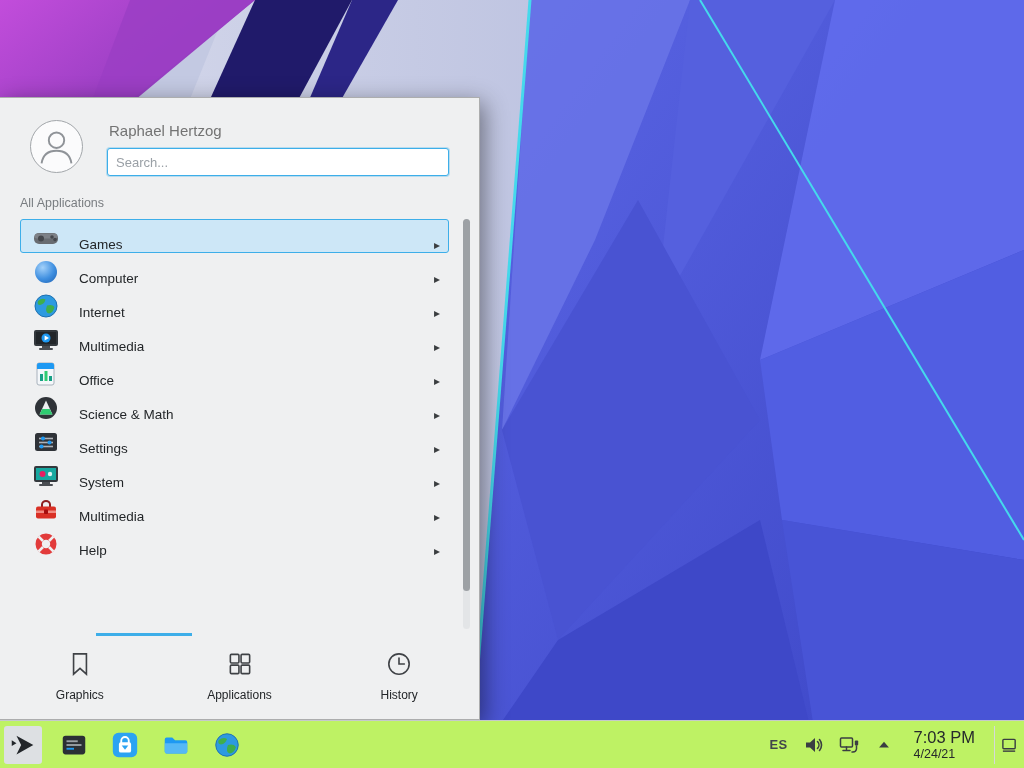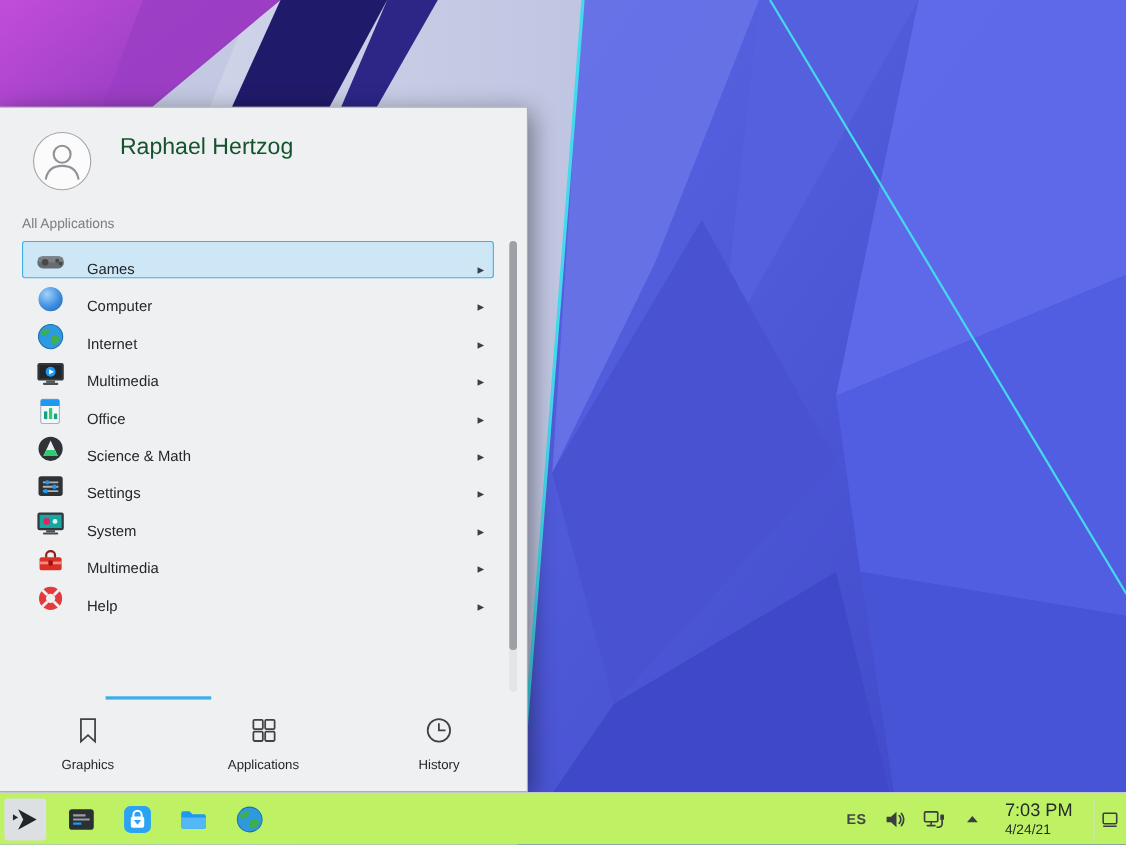--- a/index.html
+++ b/index.html
@@ -17,21 +17,21 @@
     background:#eff0f1; border:1px solid rgba(0,0,0,.28); border-left:none;
     box-shadow:4px 6px 22px rgba(0,0,0,.45);
     display:flex; flex-direction:column;
   }
   .lc-header { height:89px; padding:22px 30px 0 30px; display:flex; flex:none; }
   .avatar {
     width:53px; height:53px; border-radius:50%; background:#fbfbfc;
     border:1px solid #a2a6aa; flex:none; display:flex; align-items:center; justify-content:center;
   }
   .lc-head-right { flex:1; margin-left:24px; padding-right:0; }
-  .user-name { font-size:21px; color:#14532d; margin:2px 0 9px 2px; }
+  .user-name { font-size:15px; color:#737373; margin:2px 0 9px 2px; }
   .search-box {
     width:100%; height:28px; border:1px solid #3daee9; border-radius:3px;
     background:#ffffff; box-shadow:0 0 0 1px rgba(61,174,233,.30);
     font-family:inherit; font-size:13px; color:#232629; padding:0 8px; outline:none;
   }
   .search-box::placeholder { color:#9aa0a6; }
   .section-label { height:30px; line-height:32px; padding-left:20px; font-size:12.5px; color:#797d81; flex:none; }
 
   .cat-list { position:relative; flex:1; overflow:hidden; padding-top:2px; }
   .cat-row {
@@ -118,20 +118,21 @@
 
     <div class="lc-header">
       <div class="avatar">
         <svg width="53" height="53" viewBox="0 0 53 53">
           <circle cx="26.5" cy="20" r="8" fill="none" stroke="#8f9398" stroke-width="2"></circle>
           <path d="M11 44 q2 -13 15.5 -13 q13.5 0 15.5 13" fill="none" stroke="#8f9398" stroke-width="2"></path>
         </svg>
       </div>
       <div class="lc-head-right">
         <div class="user-name">Raphael Hertzog</div>
+        <input class="search-box" type="text" placeholder="Search..." style="">
       </div>
     </div>
 
     <div class="section-label">All Applications</div>
 
     <div class="cat-list">
 
       <div class="cat-row selected">
         <span class="cat-icon">
           <svg viewBox="0 0 28 28" width="28" height="28">

